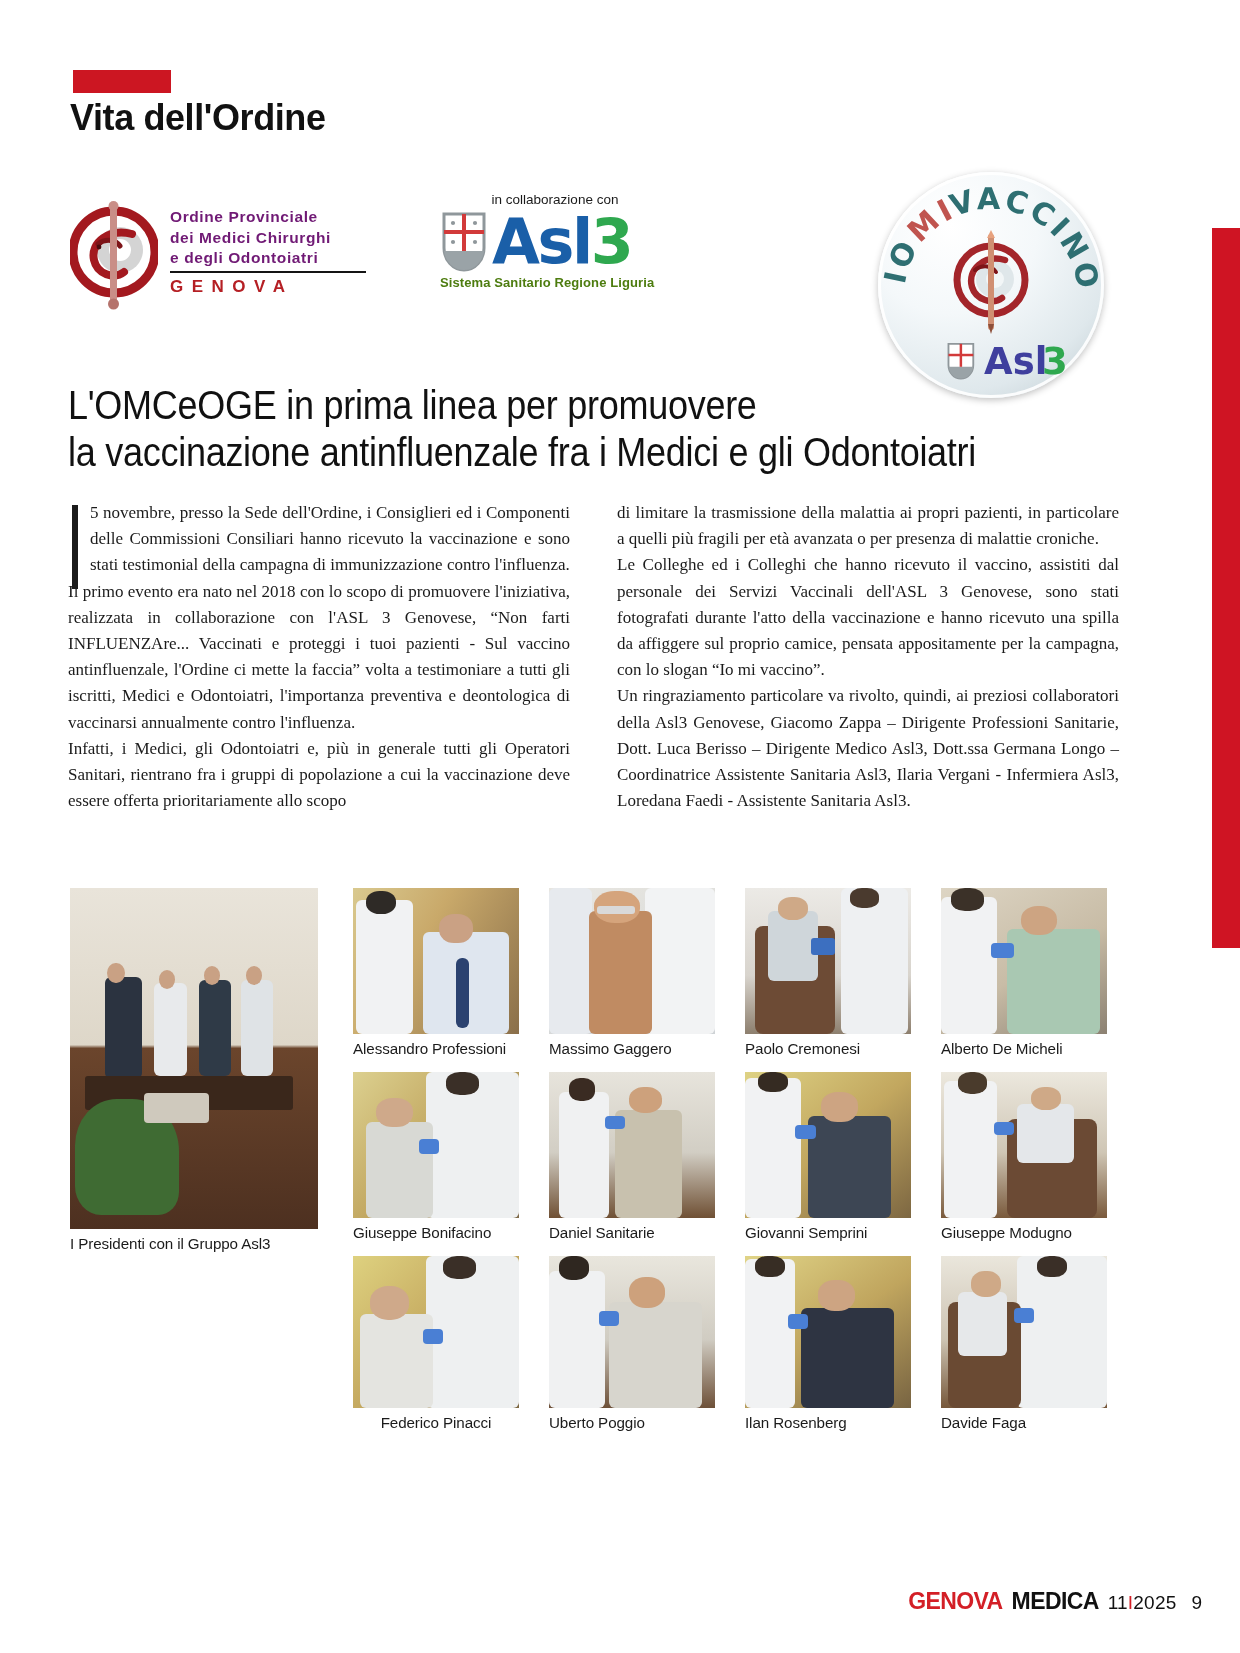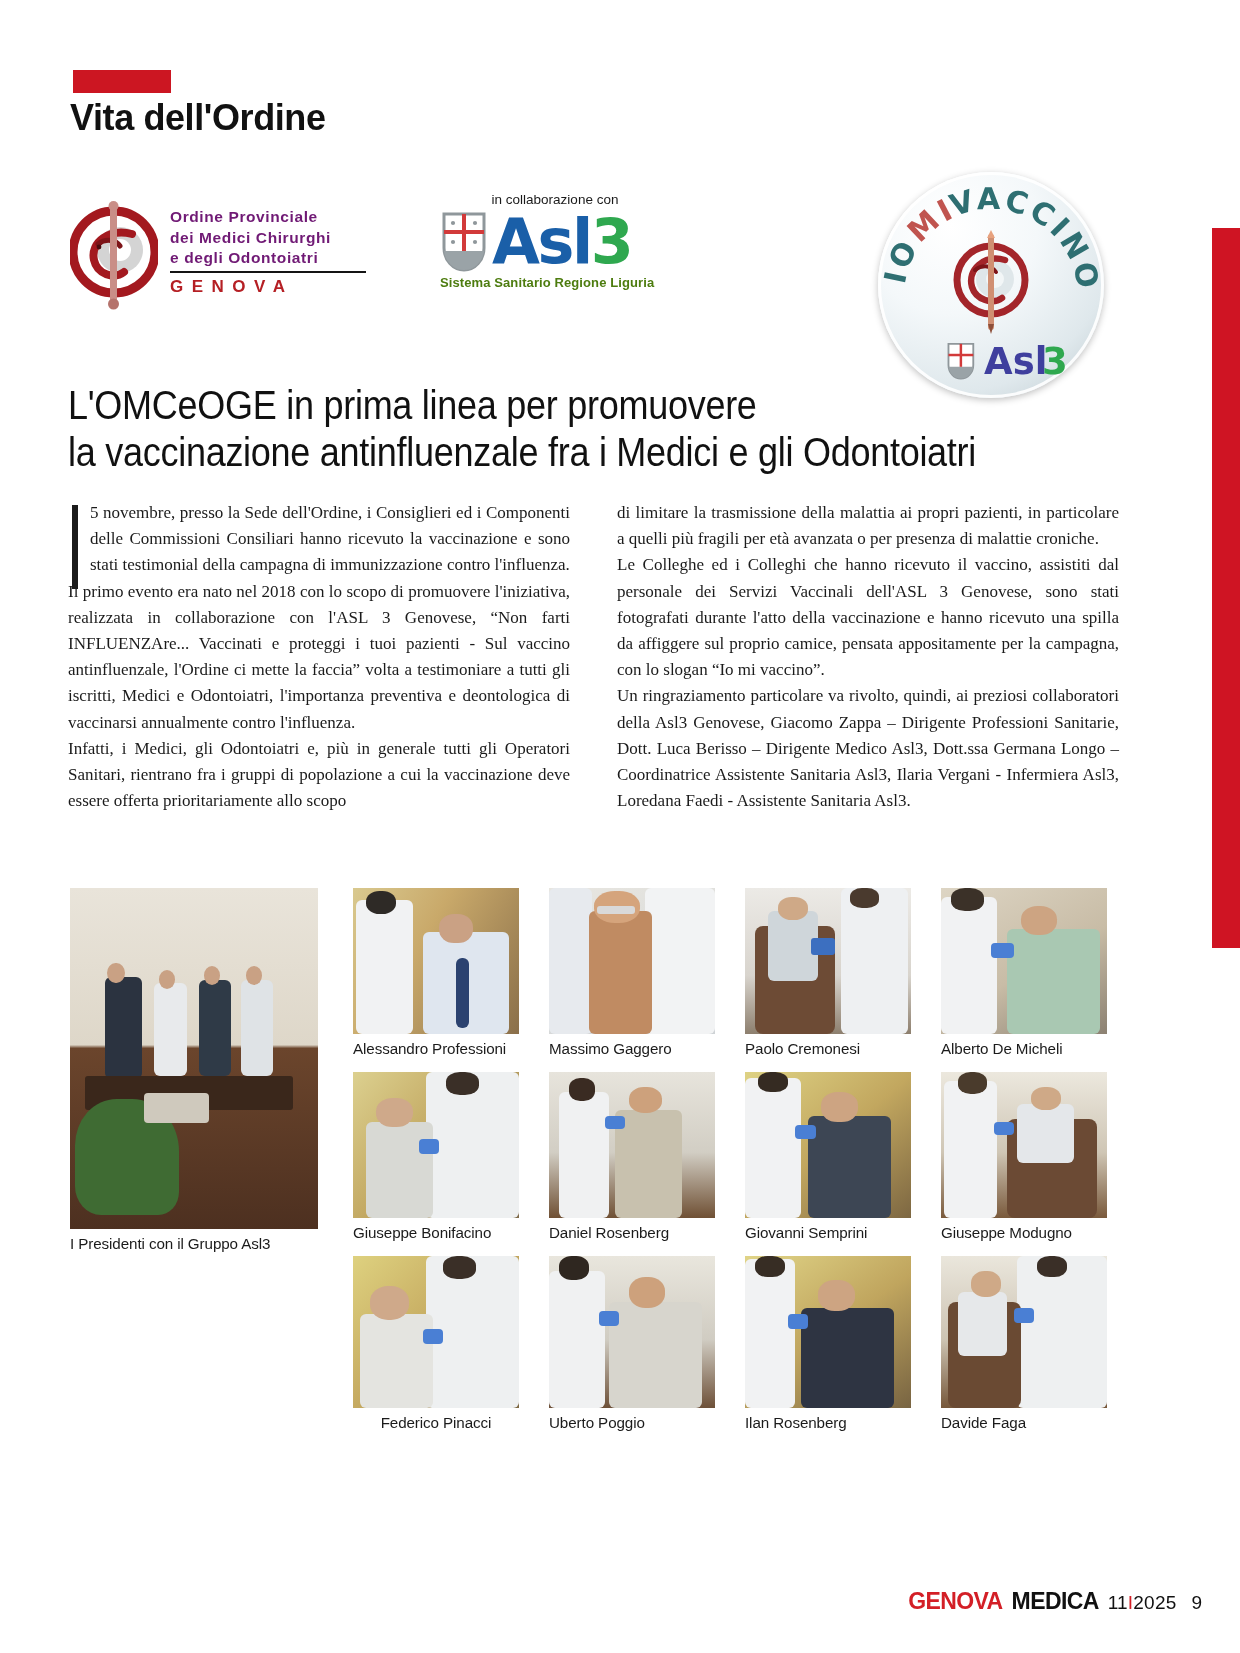--- a/index.html
+++ b/index.html
@@ -351,21 +351,21 @@
         <div class="ph">
           <div class="scene">
             <div class="wall" style="background:linear-gradient(#e7e4dc 0%,#d2cec4 55%,#6f5034 100%)"></div>
             <div class="fig" style="left:6%;top:14%;width:30%;height:86%;background:#f0f1f2"></div>
             <div class="fig" style="left:12%;top:4%;width:16%;height:16%;background:#3a2b22;border-radius:42%"></div>
             <div class="fig" style="left:40%;top:26%;width:40%;height:74%;background:#c8c1ae"></div>
             <div class="fig" style="left:48%;top:10%;width:20%;height:18%;background:#cda17c;border-radius:45%"></div>
             <div class="fig" style="left:34%;top:30%;width:12%;height:9%;background:#4a7fd4;border-radius:4px"></div>
           </div>
         </div>
-        <div class="cap">Daniel Rosenberg</div>
+        <div class="cap">Daniel Sanitarie</div>
       </div>
       <div class="cell" style="left:675px;">
         <div class="ph">
           <div class="scene">
             <div class="wall" style="background:linear-gradient(140deg,#ded284 0%,#c2a75f 50%,#7d6742 100%)"></div>
             <div class="fig" style="left:0%;top:4%;width:34%;height:96%;background:#f1f2f3"></div>
             <div class="fig" style="left:8%;top:0%;width:18%;height:14%;background:#352b22;border-radius:42%"></div>
             <div class="fig" style="left:38%;top:30%;width:50%;height:70%;background:#3d4654"></div>
             <div class="fig" style="left:46%;top:14%;width:22%;height:20%;background:#cda482;border-radius:45%"></div>
             <div class="fig" style="left:30%;top:36%;width:13%;height:10%;background:#4a7fd4;border-radius:4px"></div>

